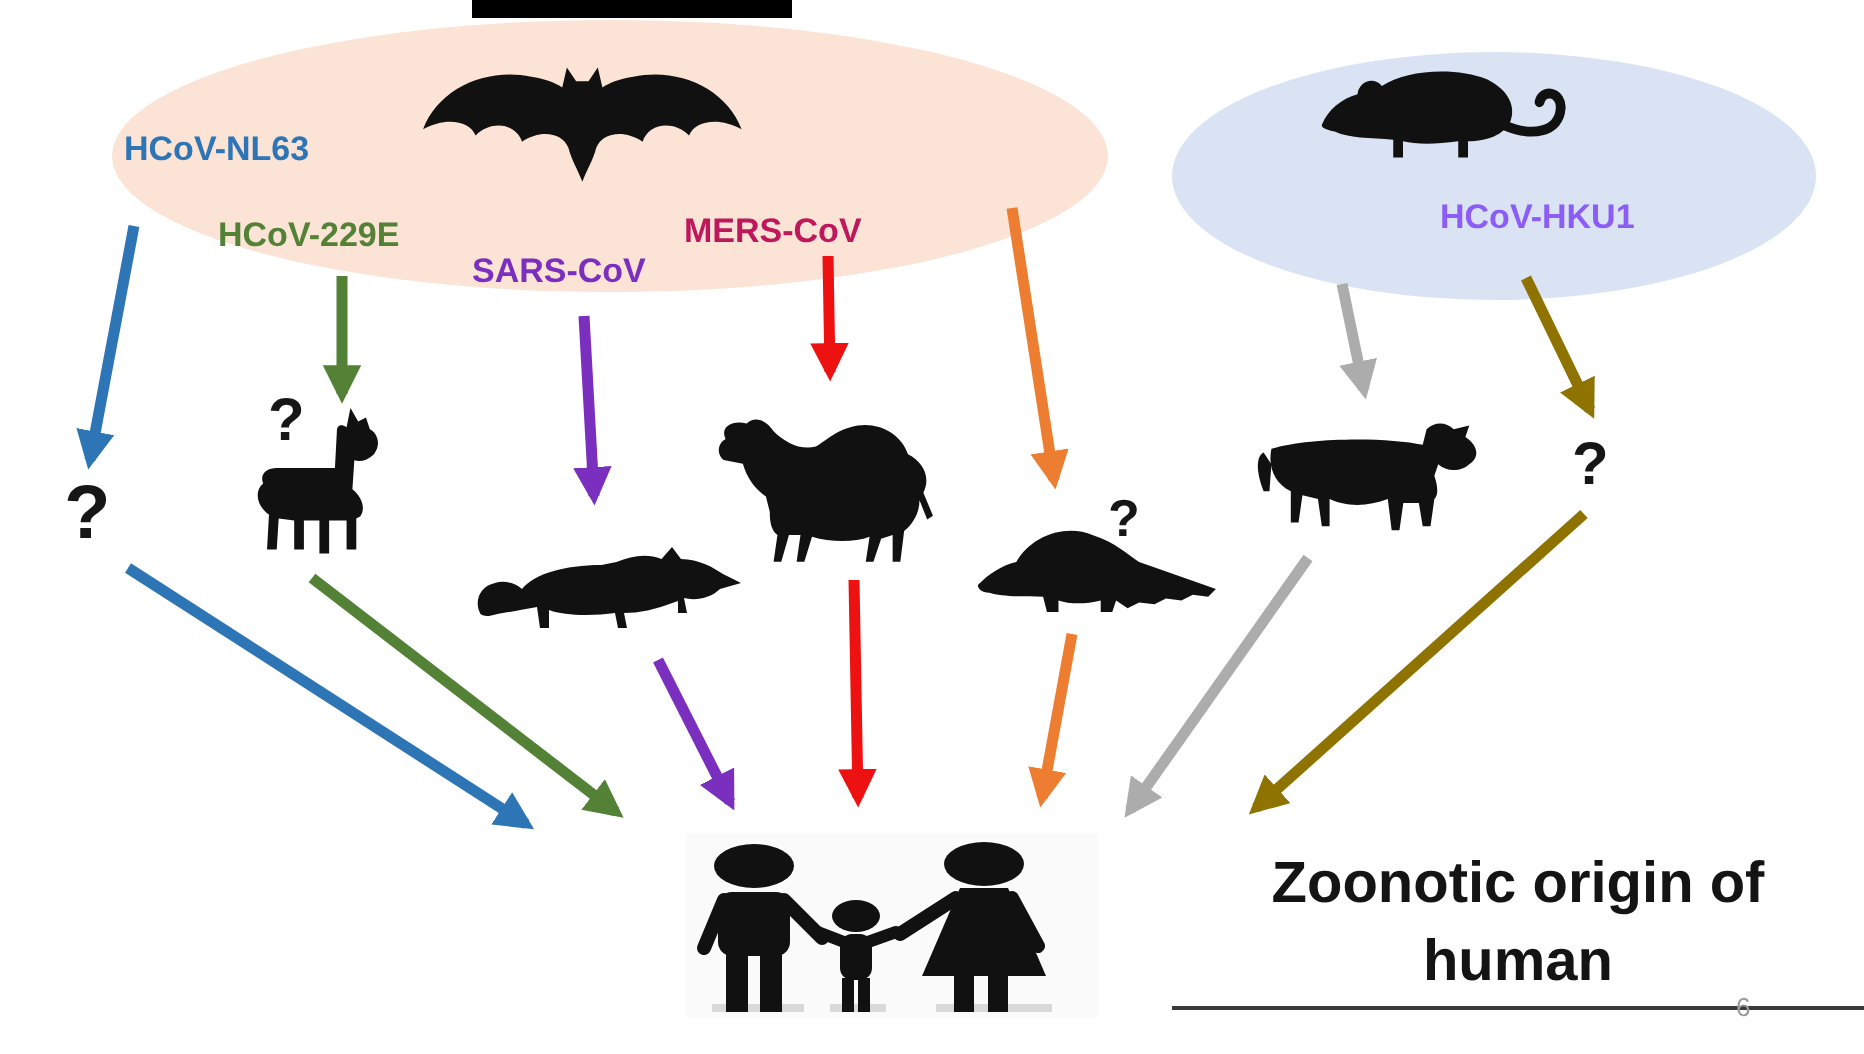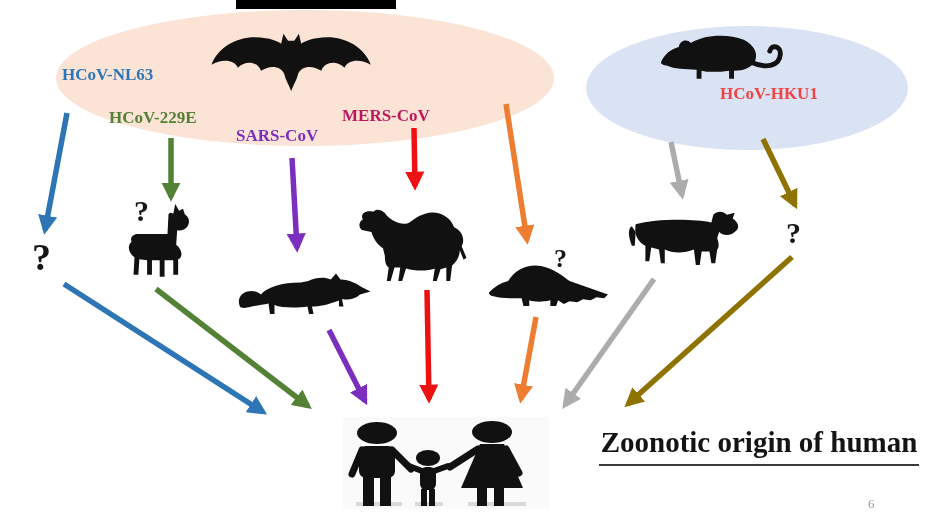--- a/index.html
+++ b/index.html
@@ -1,17 +1,17 @@
 <!DOCTYPE html>
 <html><head>
 <meta charset="utf-8">
 <style>
   html,body{margin:0;padding:0;background:#fff;}
   .canvas{position:relative;width:932px;height:527px;background:#ffffff;overflow:hidden;
-          font-family:Liberation Serif, serif;}
+          font-family:Liberation Sans, sans-serif;}
   .topbar{position:absolute;left:236px;top:0;width:160px;height:9px;background:#000;}
   svg.layer{position:absolute;left:0;top:0;}
   .vlabel{position:absolute;font-weight:bold;font-size:17px;white-space:nowrap;}
   .qmark{position:absolute;font-weight:bold;color:#161616;line-height:1;}
   .title-block{position:absolute;left:586px;top:423px;width:346px;text-align:center;
                color:#141414;font-weight:bold;font-size:29px;line-height:1.34;}
   .tline{display:inline-block;border-bottom:2.5px solid #3a3a3a;padding:0 2px 2px 2px;}
   .pagenum{position:absolute;left:868px;top:496px;font-size:13px;color:#9a9a9a;}
 </style>
 </head>
@@ -121,21 +121,21 @@
       <line x1="506" y1="449" x2="519" y2="473" stroke="#111" stroke-width="7" stroke-linecap="round"></line>
       <rect x="477" y="488" width="10" height="18" fill="#111"></rect>
       <rect x="494" y="488" width="10" height="18" fill="#111"></rect>
     </g>
   </svg>
 
   <div class="vlabel" style="left:62px;top:65px;color:#2E75B6;">HCoV-NL63</div>
   <div class="vlabel" style="left:109px;top:108px;color:#538135;">HCoV-229E</div>
   <div class="vlabel" style="left:236px;top:126px;color:#7B2FBE;">SARS-CoV</div>
   <div class="vlabel" style="left:342px;top:106px;color:#be185d;">MERS-CoV</div>
-  <div class="vlabel" style="left:720px;top:84px;color:#ef4444;">HCoV-HKU1</div>
+  <div class="vlabel" style="left:720px;top:99px;color:#8b5cf6;">HCoV-HKU1</div>
 
   <div class="qmark" style="left:32px;top:238px;font-size:38px;">?</div>
   <div class="qmark" style="left:134px;top:196px;font-size:30px;">?</div>
   <div class="qmark" style="left:554px;top:246px;font-size:26px;">?</div>
   <div class="qmark" style="left:786px;top:218px;font-size:30px;">?</div>
 
   <div class="title-block">
     <span class="tline">Zoonotic origin of human</span><br>
   </div>
 

